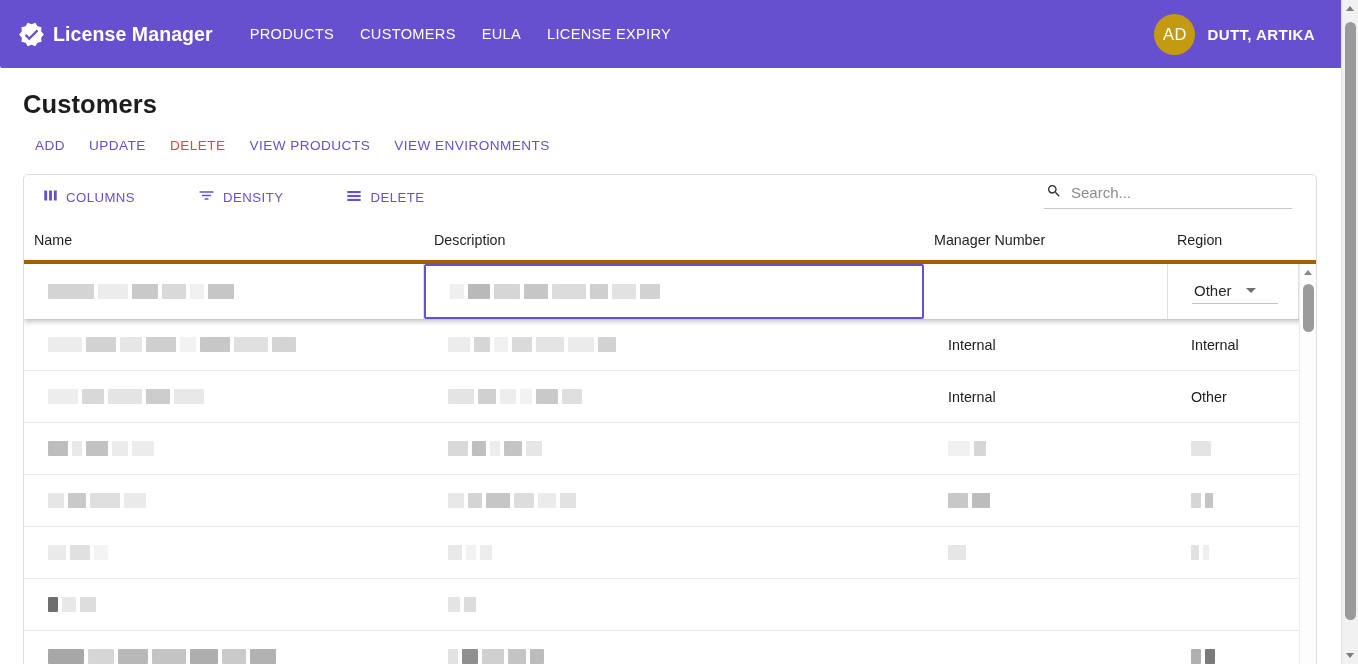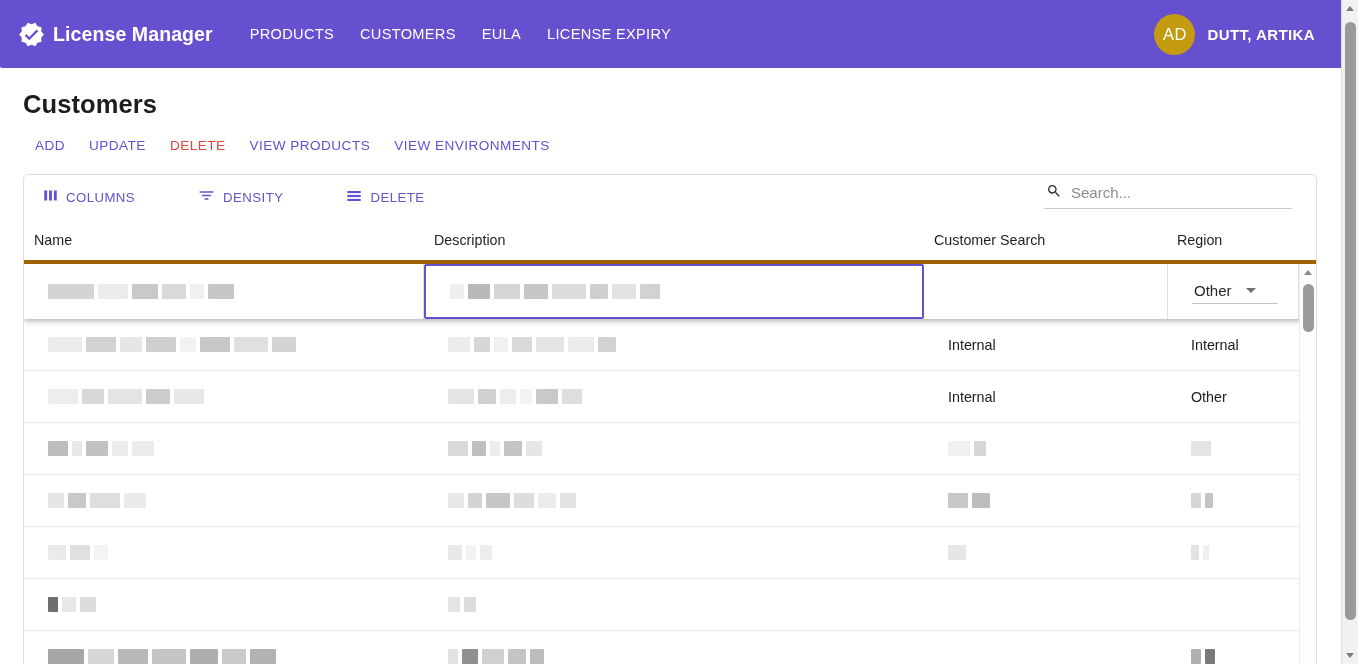--- a/index.html
+++ b/index.html
@@ -252,21 +252,21 @@
               <path fill="#2b2b2b" d="M15.5 14h-.79l-.28-.27A6.47 6.47 0 0 0 16 9.5 6.5 6.5 0 1 0 9.5 16c1.61 0 3.09-.59 4.23-1.57l.27.28v.79l5 4.99L20.49 19l-4.99-5zm-6 0C7.01 14 5 11.99 5 9.5S7.01 5 9.5 5 14 7.01 14 9.5 11.99 14 9.5 14z"></path>
             </svg>
           </span>
           <input type="text" placeholder="Search..." style="">
         </div>
       </div>
 
       <div class="grid-head">
         <div class="hcell c-name">Name</div>
         <div class="hcell c-desc">Description</div>
-        <div class="hcell c-num">Customer Search</div>
+        <div class="hcell c-num">Manager Number</div>
         <div class="hcell c-reg">Region</div>
       </div>
 
       <div class="grid-body">
 
         <div class="grid-row editing">
           <div class="cell c-name edit-sep">
             <span class="redact-wrap">
                 <span class="redact" style="width: 46px; background: rgb(212, 212, 212);"></span>
                 <span class="redact" style="width: 30px; background: rgb(236, 236, 236);"></span>

